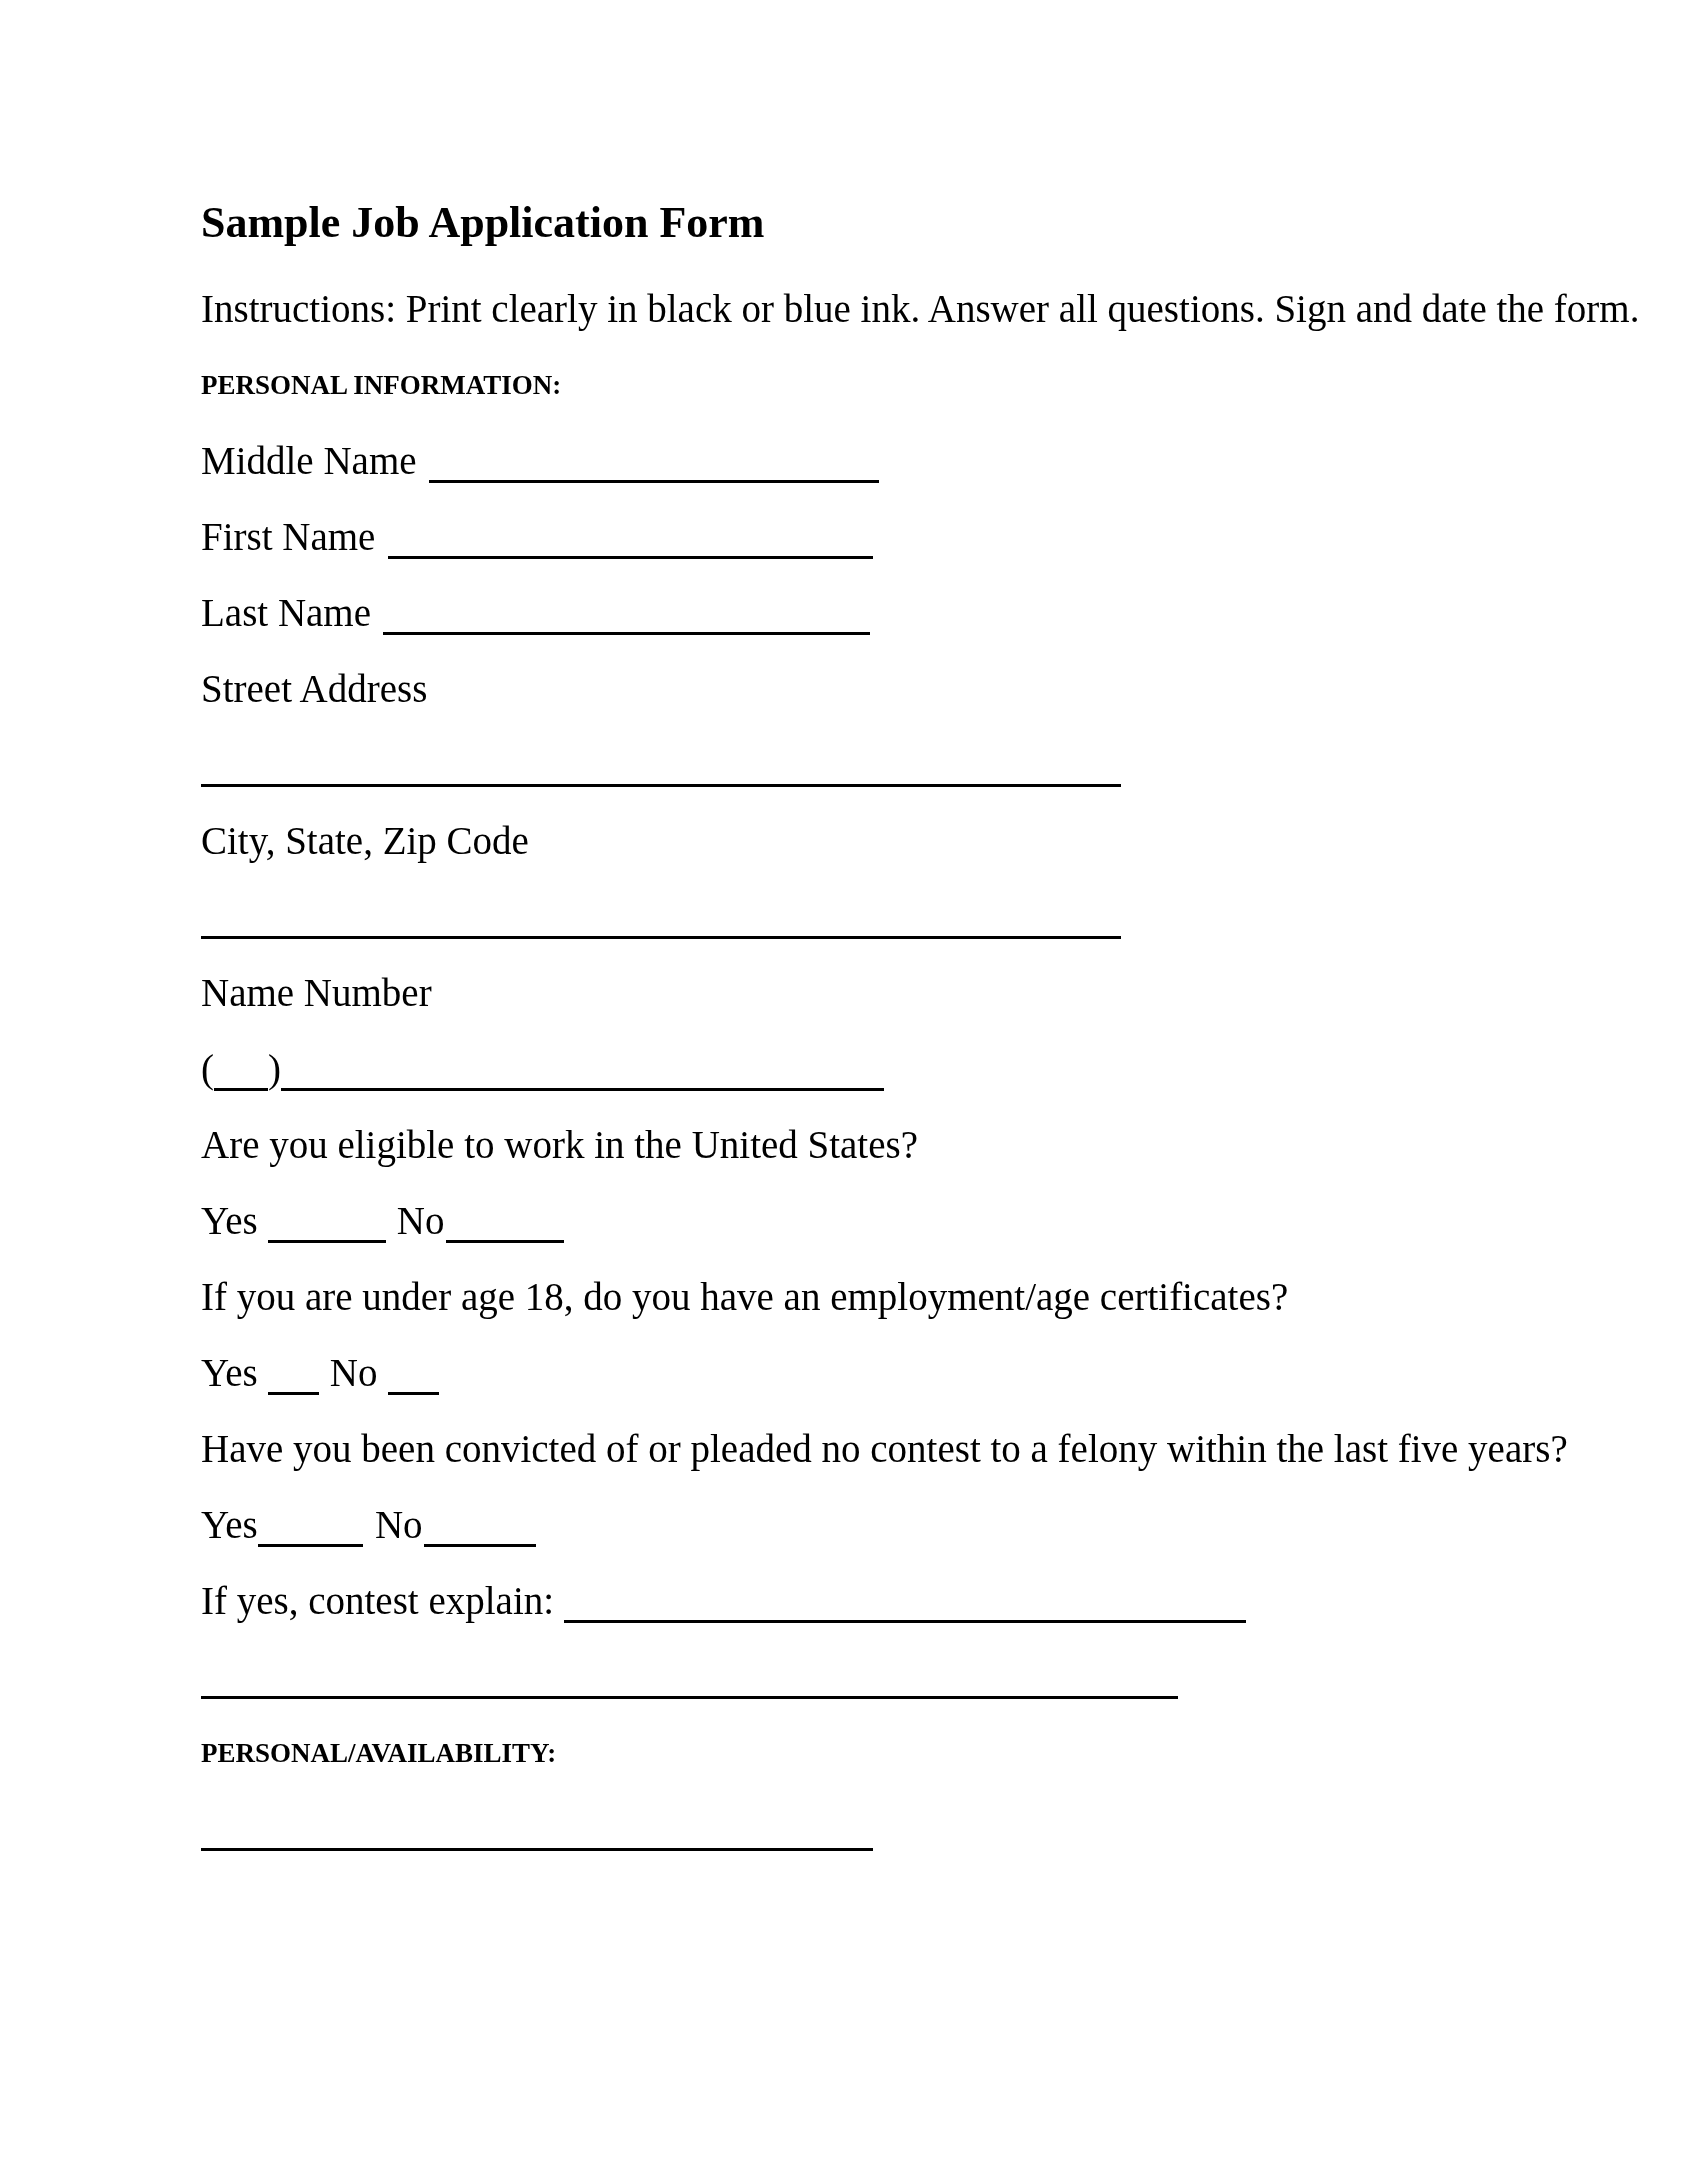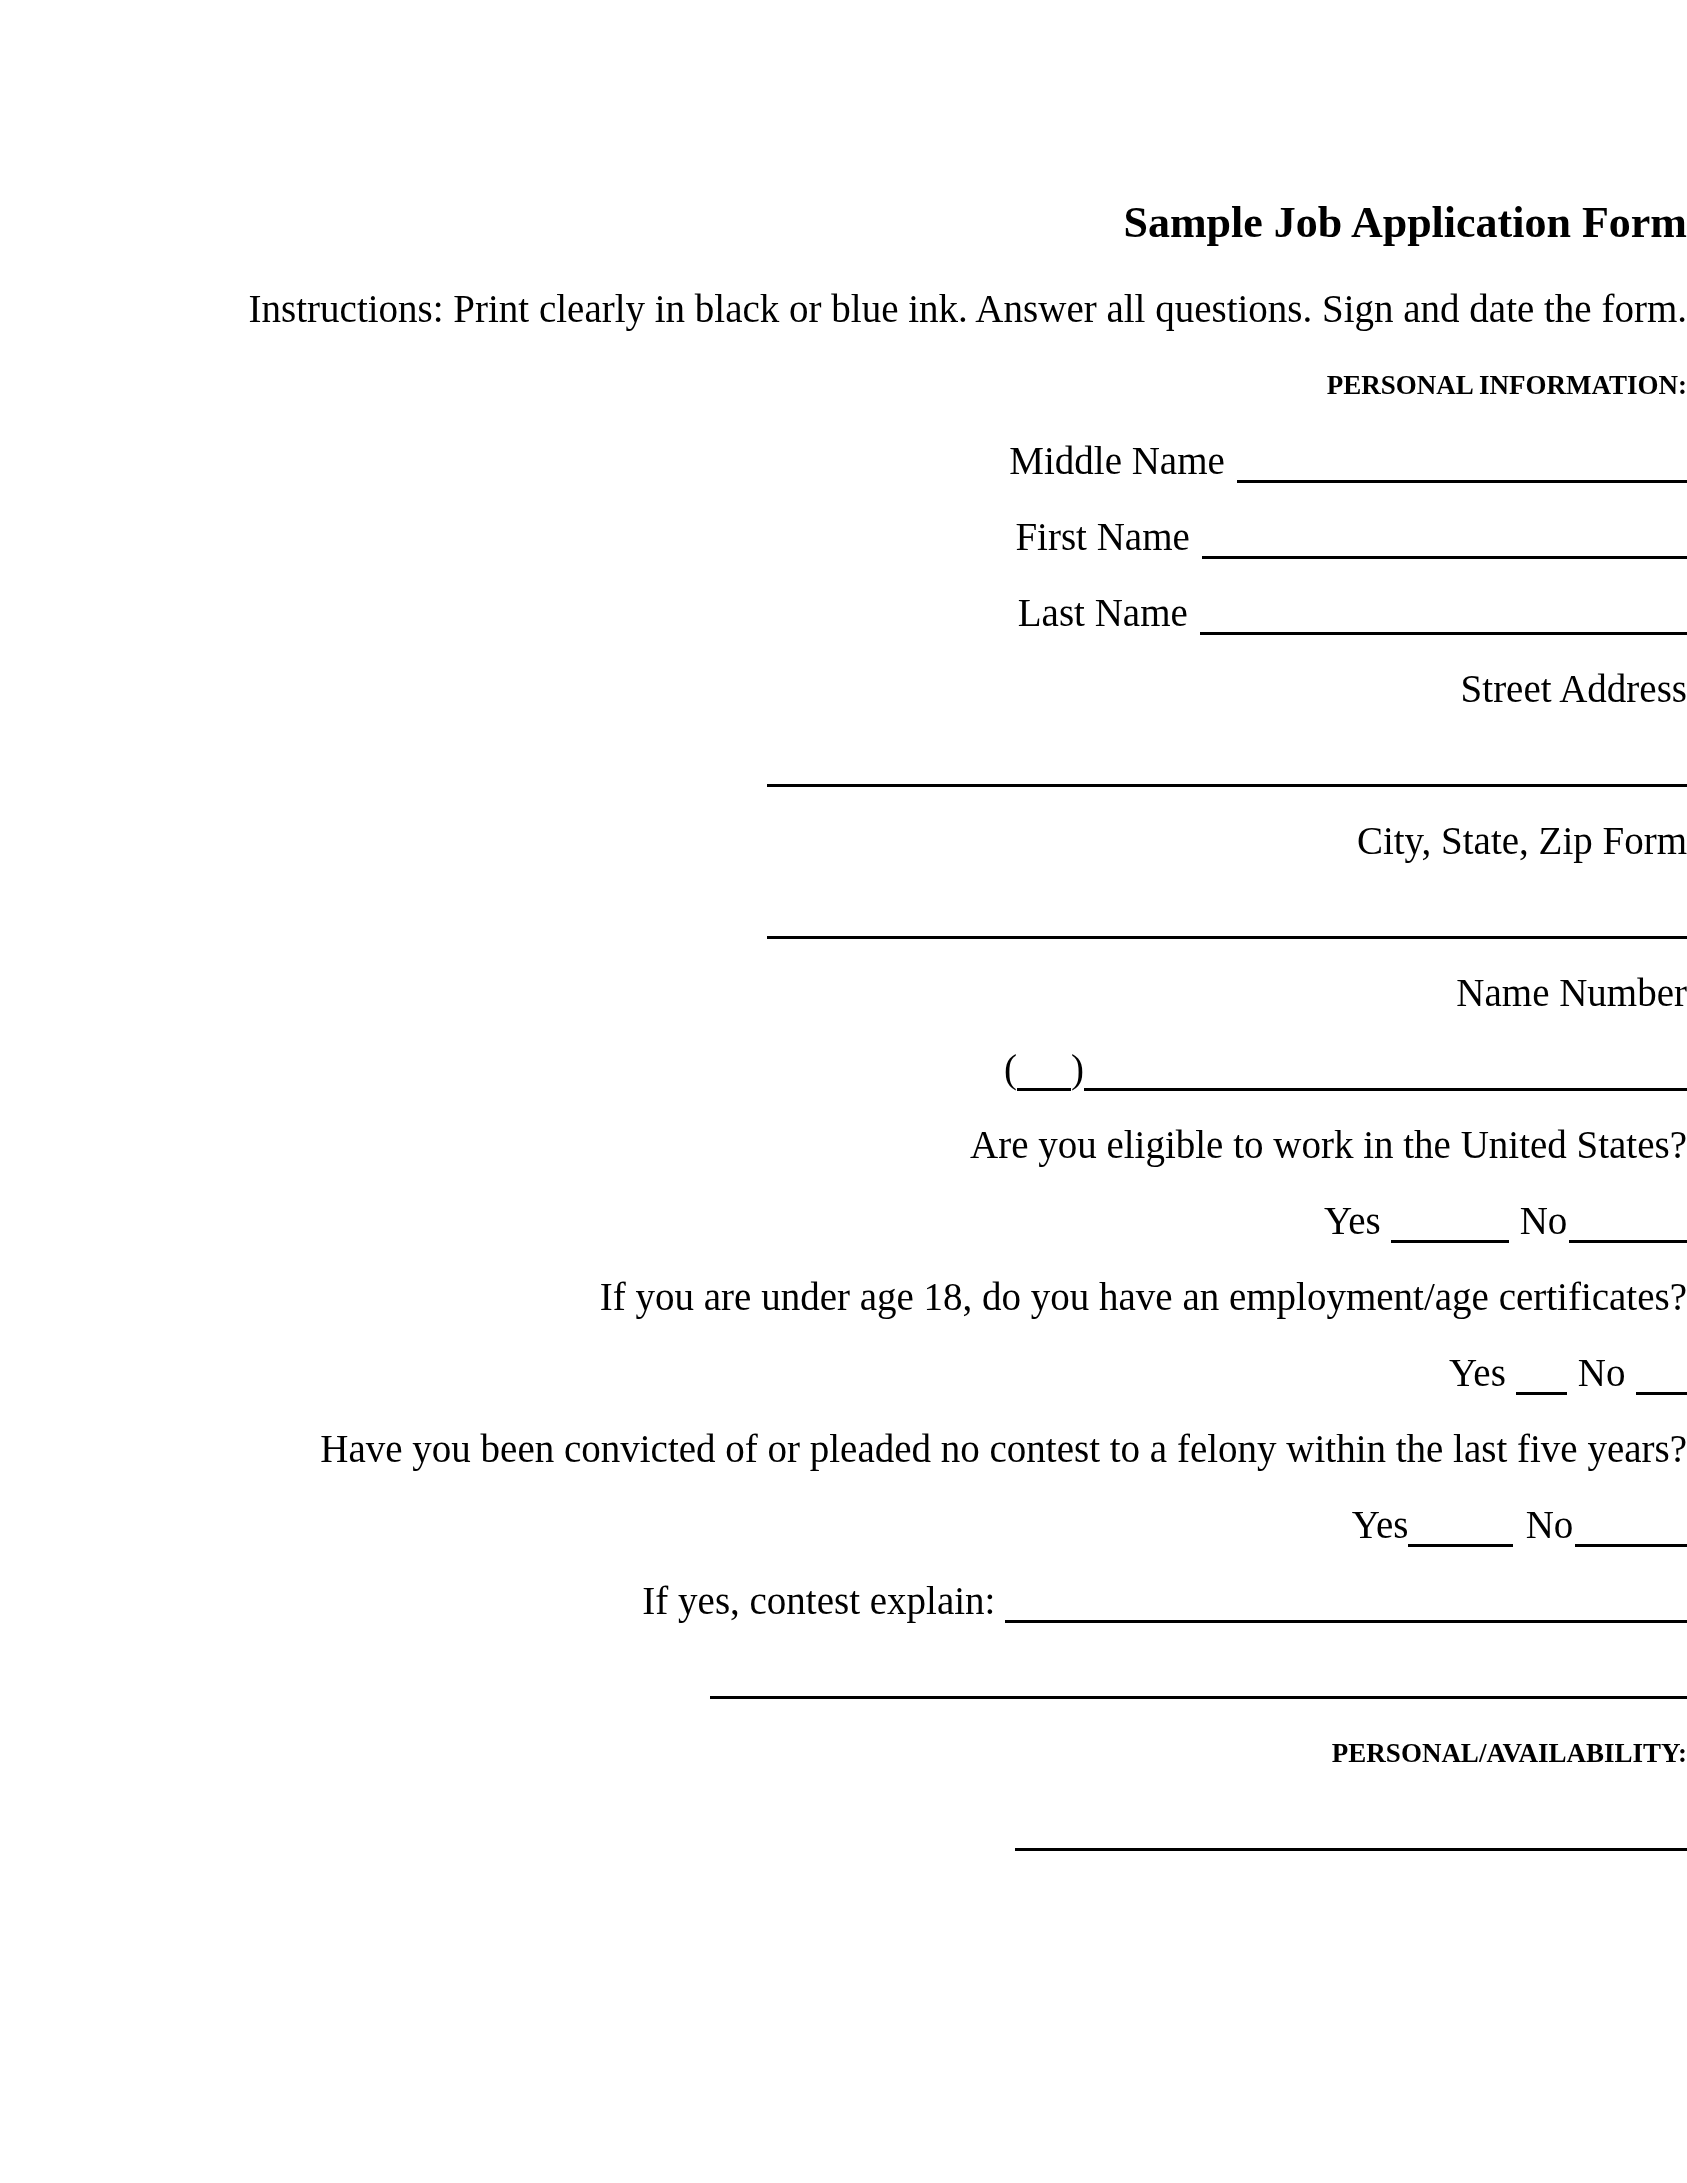--- a/index.html
+++ b/index.html
@@ -9,21 +9,20 @@
   }
   .page {
     position: relative;
     width: 1687px;
     height: 2184px;
     background: #ffffff;
     box-sizing: border-box;
     padding: 175px 0 0 201px;
     color: #000000;
     font-family: "Liberation Serif", "DejaVu Serif", serif;
-    text-align: right;
   }
   p {
     margin: 0;
     font-size: 39px;
     line-height: 76px;
     white-space: nowrap;
   }
   p.title {
     font-size: 44px;
     line-height: 96px;
@@ -73,21 +72,21 @@
   <p><span>Middle Name</span><span class="blank w515 g14"></span></p>
 
   <p><span>First Name</span><span class="blank w555 g14"></span></p>
 
   <p><span>Last Name</span><span class="blank w558 g14"></span></p>
 
   <p><span>Street Address</span></p>
 
   <p><span class="blank w1053"></span></p>
 
-  <p><span>City, State, Zip Form</span></p>
+  <p><span>City, State, Zip Code</span></p>
 
   <p><span class="blank w1053"></span></p>
 
   <p><span>Name Number</span></p>
 
   <p><span>(</span><span class="blank w62"></span><span>)</span><span class="blank w690"></span></p>
 
   <p>Are you eligible to work in the United States?</p>
 
   <p><span>Yes</span><span class="blank w135 g12"></span><span class="g12">No</span><span class="blank w135 g2"></span></p>

